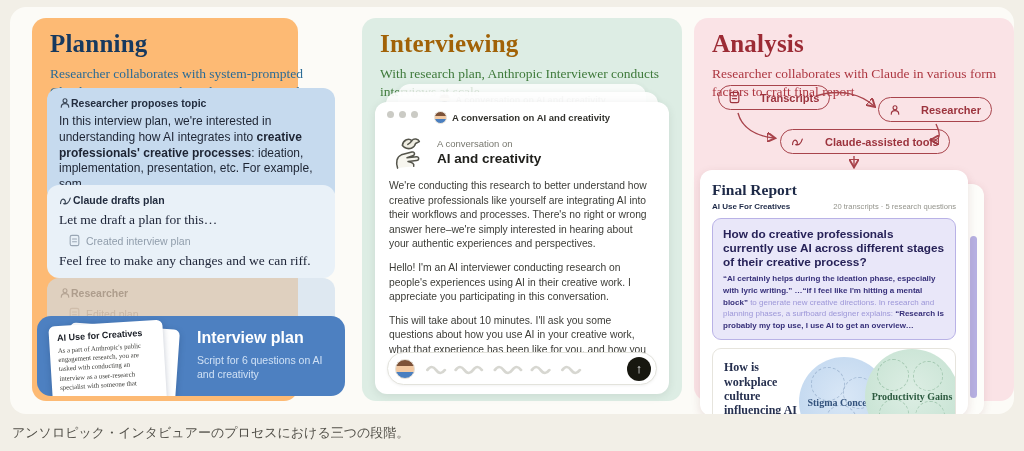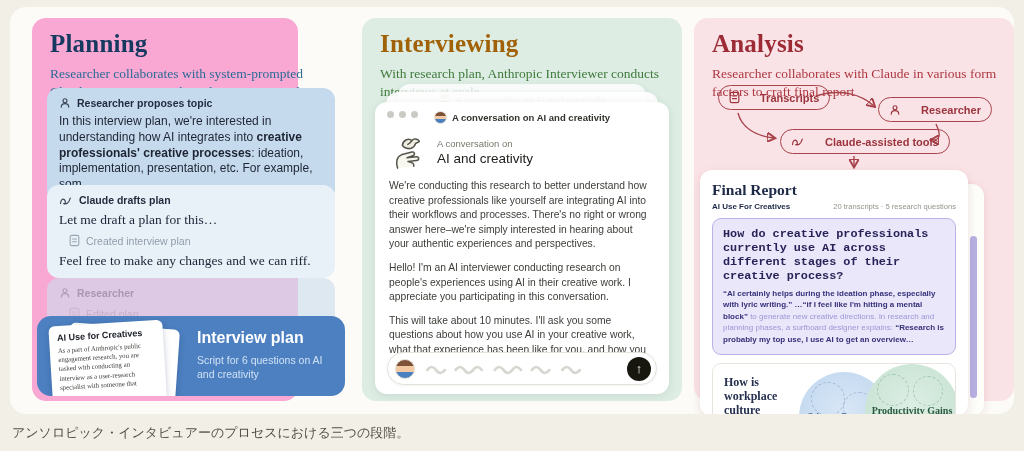--- a/index.html
+++ b/index.html
@@ -3,35 +3,35 @@
 <meta charset="utf-8">
 <style>
   * { margin:0; padding:0; box-sizing:border-box; }
   html,body { width:1024px; height:451px; }
   body { background:#f2efe7; font-family:"Liberation Sans", sans-serif; position:relative; overflow:hidden; }
 
   .figure { position:absolute; left:10px; top:7px; width:1004px; height:407px;
             background:#fcfbf7; border-radius:16px; overflow:hidden; }
 
   .panel { position:absolute; top:11px; height:383px; border-radius:14px; }
-  .panel-planning    { left:22px;  width:266px; background:#f9a8d4; }
+  .panel-planning    { left:22px;  width:266px; background:#fdba74; }
   .panel-interviewing{ left:352px; width:320px; background:#ddede4; }
   .panel-analysis    { left:684px; width:320px; background:#fae3e6; }
 
   .panel h2 { position:absolute; left:18px; top:12px; font-family:"Liberation Serif", serif;
               font-size:25px; font-weight:700; letter-spacing:.2px; }
   .panel .sub { position:absolute; left:18px; top:47px; width:292px;
                 font-family:"Liberation Serif", serif; font-size:13.5px; line-height:1.32; }
   .panel-planning h2 { color:#16395f; }     .panel-planning .sub { color:#2b6b96; }
   .panel-interviewing h2 { color:#a16207; } .panel-interviewing .sub { color:#3f7a3b; }
   .panel-analysis h2 { color:#9c2b35; }     .panel-analysis .sub { color:#ad3741; }
 
   
   .pcard { position:absolute; left:15px; width:288px; border-radius:12px; padding:9px 12px; }
-  .pcard-head { display:flex; align-items:center; gap:6px; font-size:10.5px; font-weight:700; color:#232d3f; }
+  .pcard-head { display:flex; align-items:center; gap:0; font-size:10.5px; font-weight:700; color:#232d3f; }
   .pcard-head svg { flex:0 0 auto; }
   .card-topic { top:70px; background:#c6daee; }
   .card-topic .body { margin-top:5px; font-size:12px; line-height:1.32; color:#1d2433; }
   .card-draft { top:167px; background:#e9f1f8; }
   .serifline { margin-top:6px; font-family:"Liberation Serif", serif; font-size:13.5px; color:#20273a; }
   .attach { display:flex; align-items:center; gap:6px; margin:6px 0 0 10px; font-size:10.5px; color:#909dab; }
   .card-edited { top:260px; height:66px; background:#cddeee; opacity:.62; overflow:hidden; }
   .card-edited .pcard-head { color:#7e8c9c; }
   .card-edited .attach { color:#a9b5c3; margin-top:8px; }
   .card-edited .faded { margin-top:8px; font-size:12px; color:#b6c2d0; white-space:nowrap; }
@@ -60,21 +60,21 @@
   .win-dots i { width:7px; height:7px; border-radius:50%; background:#cbcbc5; }
   .win-title { display:flex; align-items:center; gap:5px; font-size:9.5px; font-weight:700; color:#33332e; margin-top:6px; }
   .ghost-title { justify-content:center; opacity:.45; transform:scale(.95); }
   .avatar { border-radius:50%; border:1px solid #e3ddd3;
             background:linear-gradient(180deg,#7d5238 0%,#7d5238 36%,#f2c9a2 36%,#f2c9a2 68%,#4a7fc0 68%); }
   .avatar.sm { width:13px; height:13px; }
   .avatar.md { width:20px; height:20px; }
   .win-body { padding:4px 14px 0 14px; }
   .convo-head { display:flex; align-items:center; gap:10px; margin-top:4px; }
   .convo-kicker { font-size:9.5px; color:#78786f; }
-  .convo-title { font-size:13.5px; font-weight:400; color:#21211d; margin-top:2px; }
+  .convo-title { font-size:13.5px; font-weight:700; color:#21211d; margin-top:2px; }
   .win-body p.msg { margin-top:9px; font-size:10.3px; line-height:1.42; color:#3c3c37; }
   .chat-input { position:absolute; left:12px; right:12px; bottom:9px; height:33px;
                 border:1px solid #e3e3dc; border-radius:17px; background:#fff;
                 box-shadow:0 1px 3px rgba(0,0,0,.05); display:flex; align-items:center;
                 gap:8px; padding:0 5px 0 7px; }
   .waves { flex:1; height:14px; }
   .send-btn { width:24px; height:24px; border-radius:50%; background:#17170f; color:#fff;
               display:flex; align-items:center; justify-content:center; font-size:13px; border:none; }
 
   
@@ -94,21 +94,21 @@
   .purple-echo { position:absolute; left:276px; top:218px; width:7px; height:162px;
                  background:#b6b0e2; border-radius:4px; }
   .report { position:absolute; left:6px; top:152px; width:268px; height:246px;
             background:#fff; border-radius:12px; box-shadow:0 3px 10px rgba(120,50,60,.14);
             padding:11px 12px; overflow:hidden; }
   .report-title { font-family:"Liberation Serif", serif; font-size:15.5px; font-weight:700; color:#1d2947; }
   .report-metarow { display:flex; align-items:baseline; margin-top:3px; }
   .report-sub { font-size:8px; font-weight:700; color:#1d2947; }
   .report-meta { margin-left:auto; font-size:7.6px; color:#94948c; }
   .q-card { margin-top:7px; background:#e9e7f9; border:1px solid #b9b2e6; border-radius:9px; padding:8px 10px; }
-  .q-title { font-family:Liberation Mono, monospace; font-size:11.8px; font-weight:700;
+  .q-title { font-family:Liberation Sans, sans-serif; font-size:11.8px; font-weight:700;
              line-height:1.2; color:#272258; }
   .q-quote { margin-top:4px; font-size:8px; line-height:1.45; }
   .q-quote .qb { font-weight:700; color:#37307a; }
   .q-quote .ql { color:#9d97d8; }
   .chart-card { position:relative; margin-top:8px; background:#fff; border:1px solid #e6e4dd;
                 border-radius:9px; height:150px; overflow:hidden; }
   .chart-q { position:absolute; left:11px; top:11px; width:76px;
              font-family:"Liberation Serif", serif; font-size:12px; font-weight:700;
              line-height:1.18; color:#26304f; }
   .bubble { position:absolute; border-radius:50%; display:flex; align-items:center;

